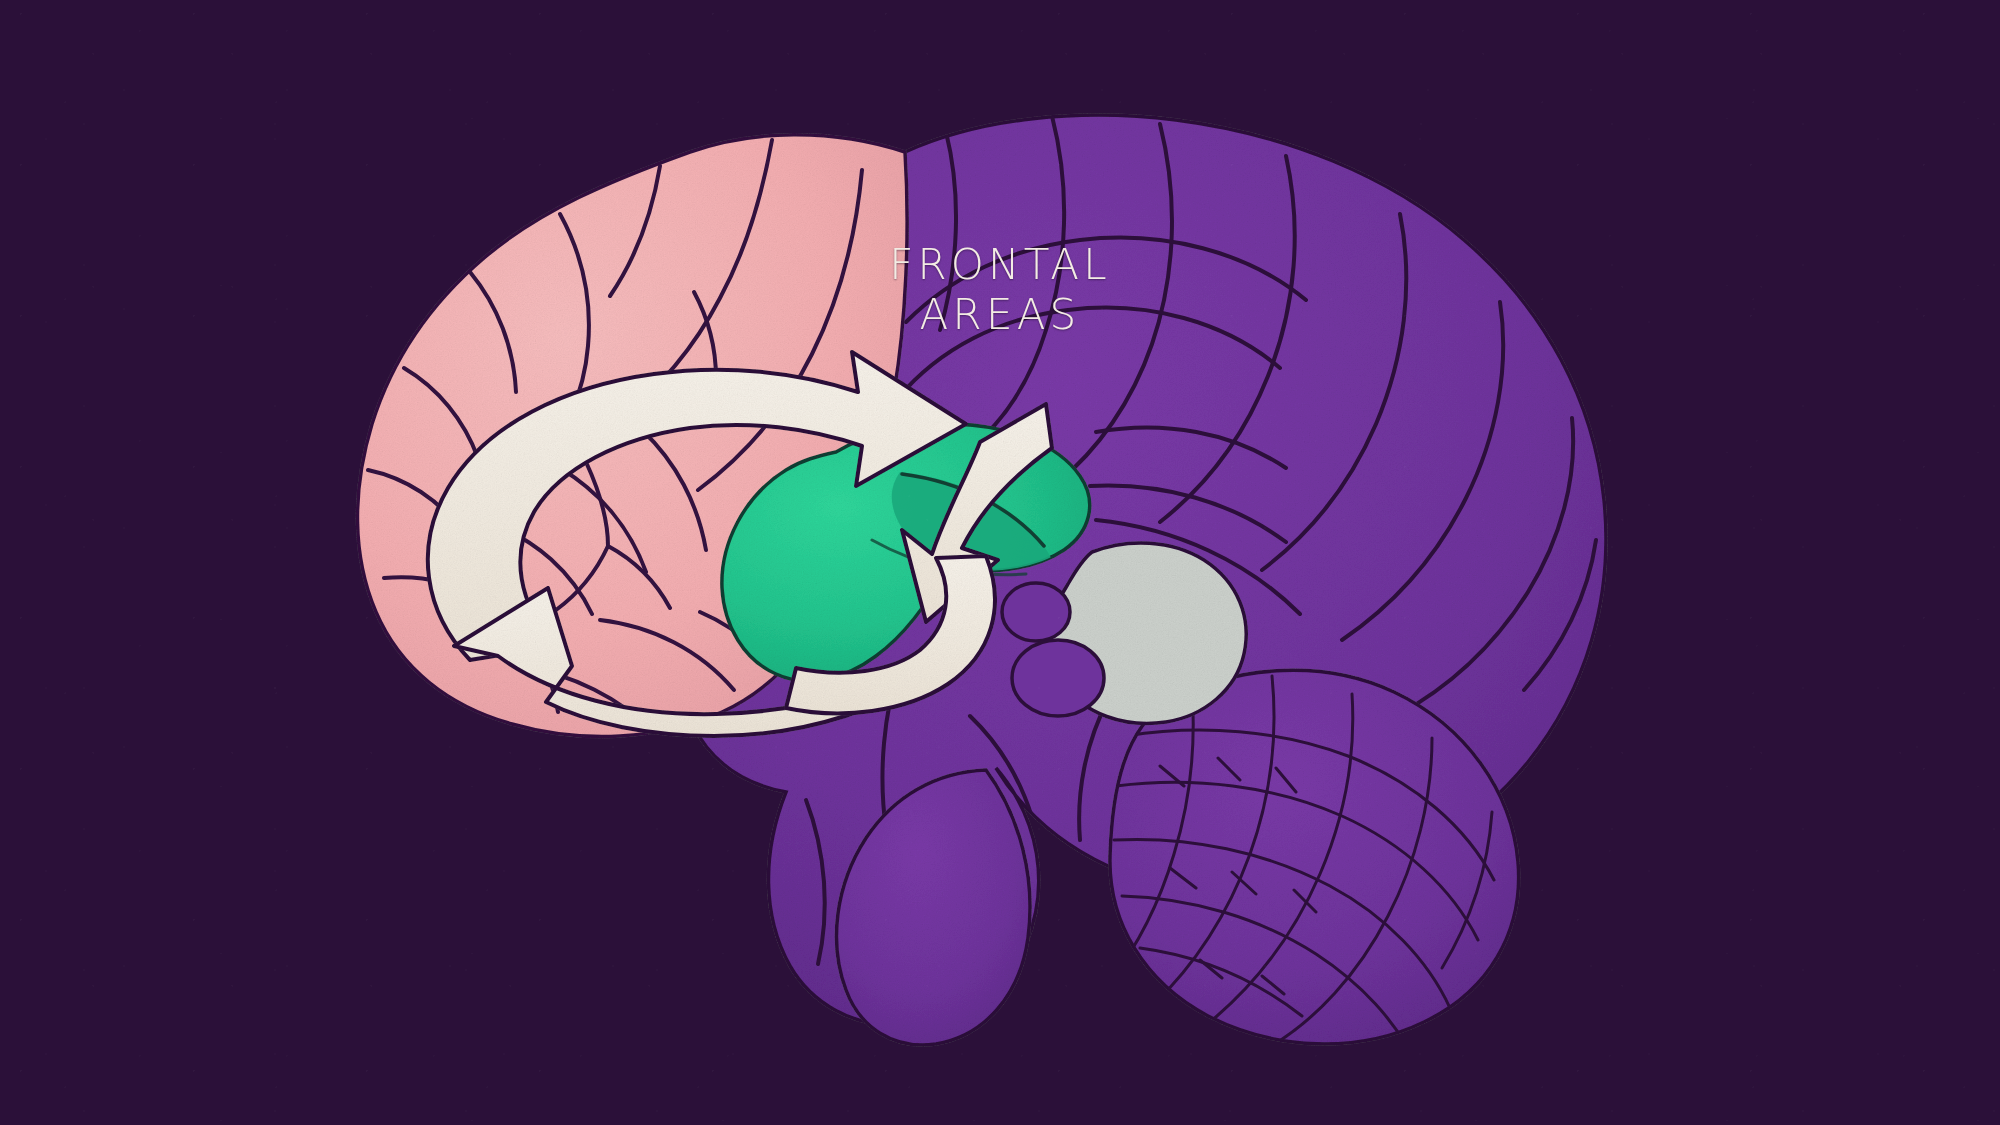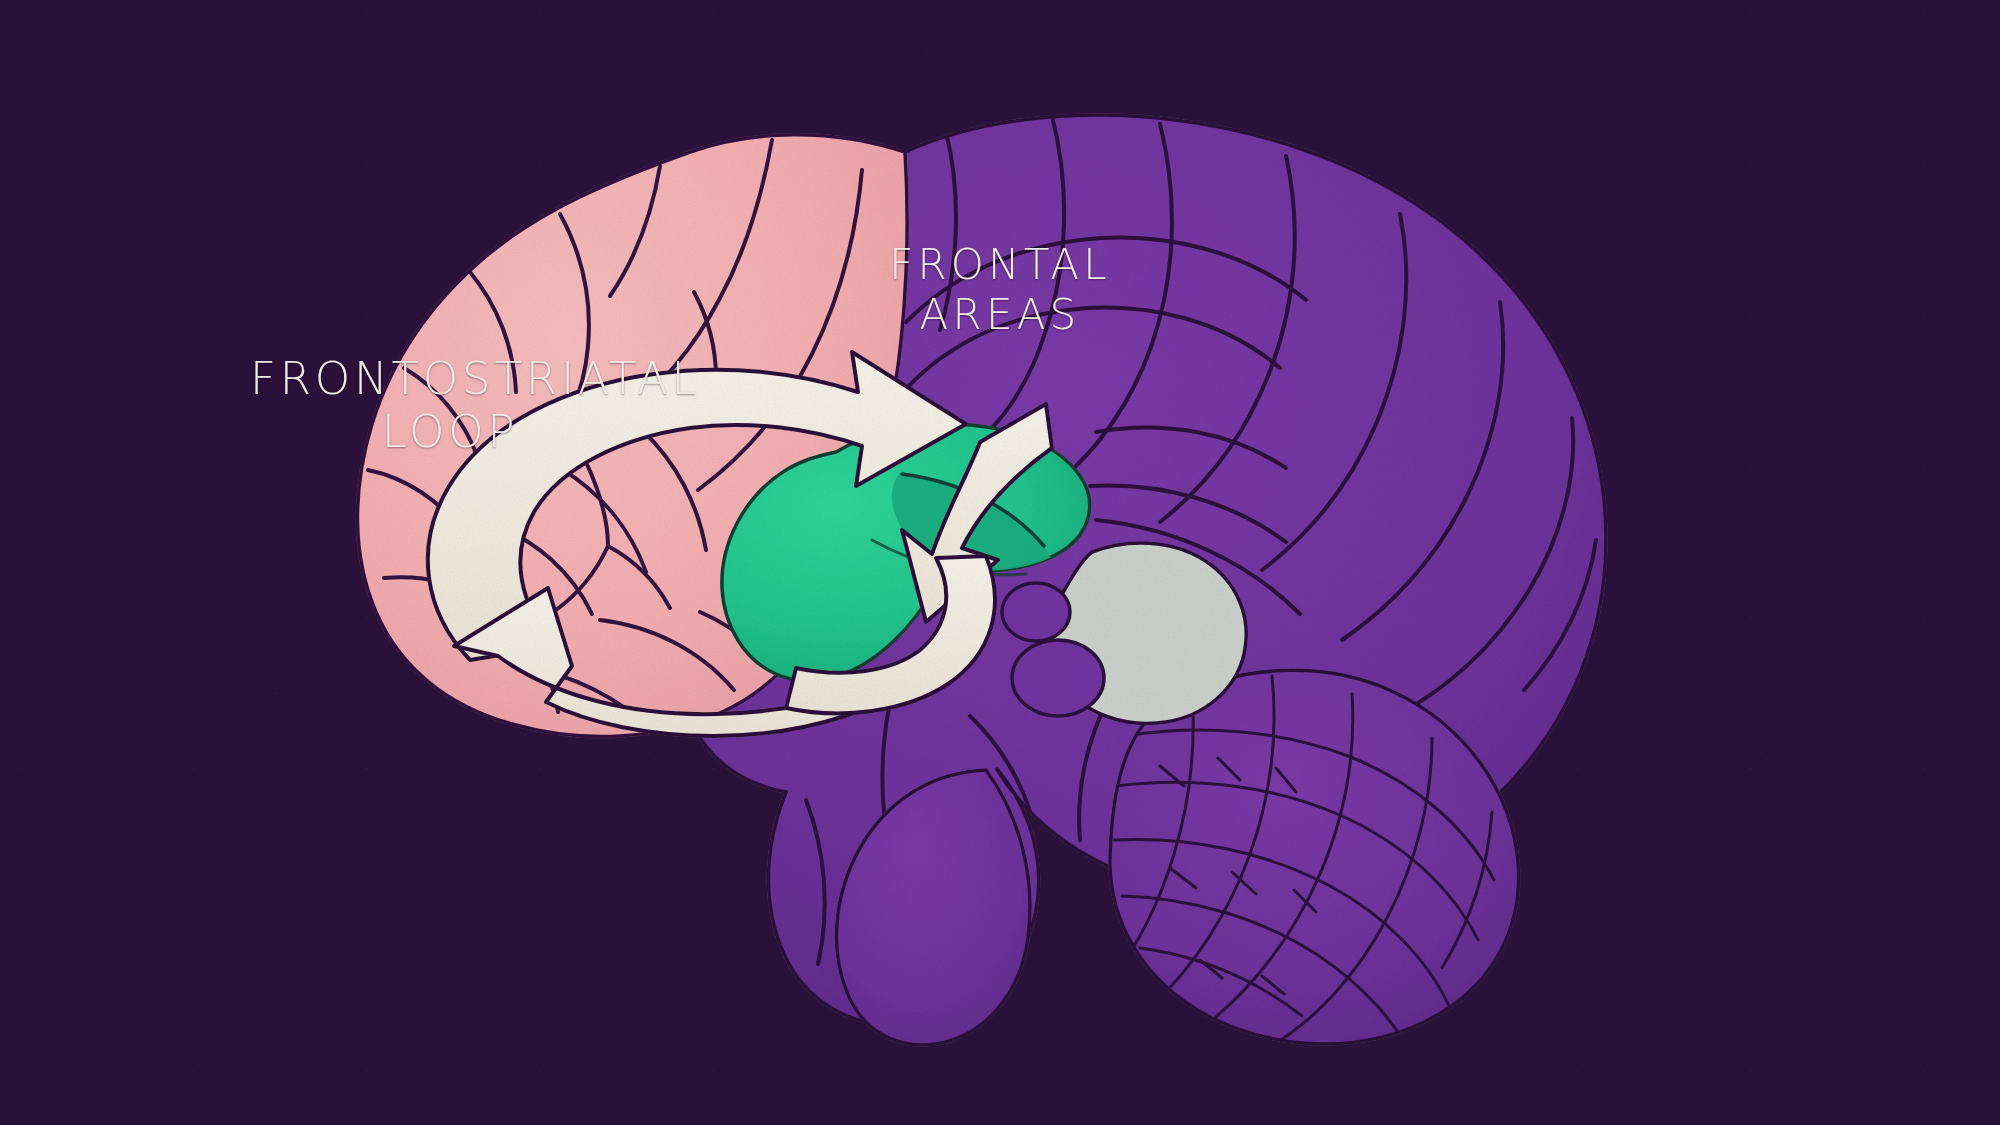--- a/index.html
+++ b/index.html
@@ -329,20 +329,18 @@
                C906,712 842,720 786,708
                L796,668
                C842,678 892,672 920,650
                C948,626 954,592 936,558 Z" fill="url(#creamShade)" stroke="#2c0f3a" stroke-width="4" stroke-linejoin="round" filter="url(#grain)"></path>
     </g>
 
   </svg>
 
   <div class="grain"></div>
 
-  <div class="label" id="lbl-frontostriatal">FRONTOSTRIATAL
-LOOP</div>
 
   <div class="label" id="lbl-frontal">FRONTAL
 AREAS</div>
 
 
 </div>
 
 </body></html>

